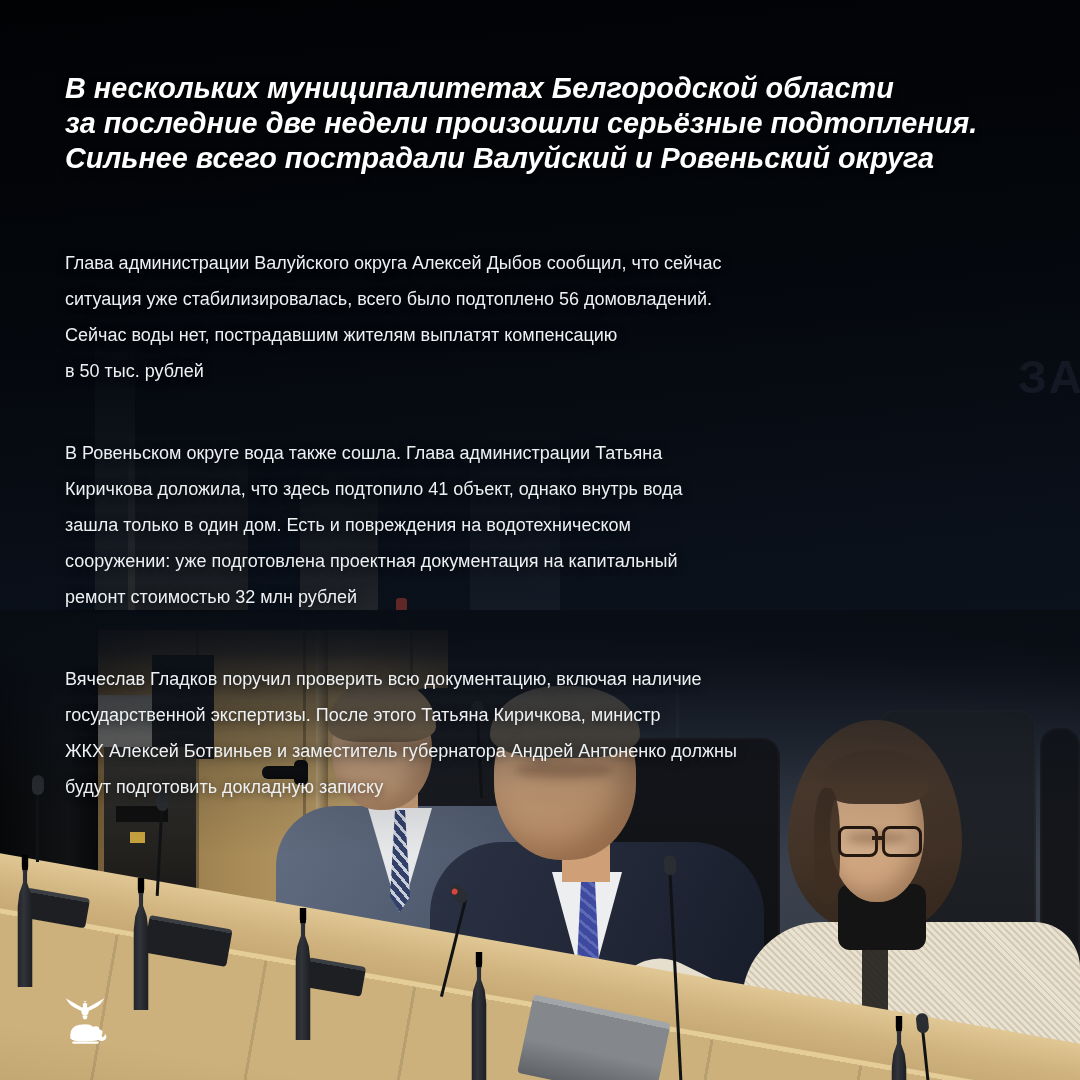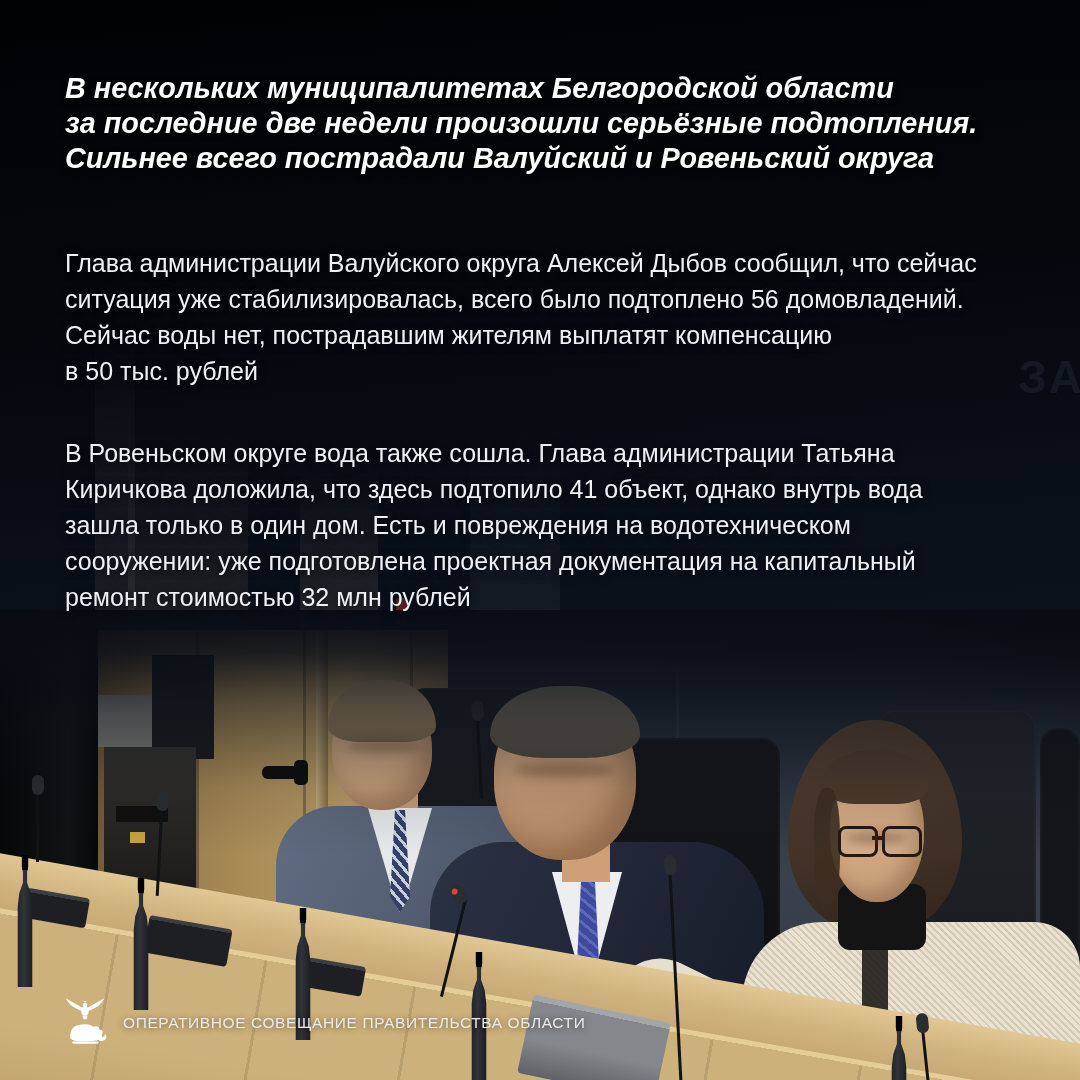--- a/index.html
+++ b/index.html
@@ -5,21 +5,21 @@
   html,body{margin:0;padding:0;background:#000;}
   .card{position:relative;width:1080px;height:1080px;overflow:hidden;
     font-family:"Liberation Sans","DejaVu Sans",sans-serif;
     background:linear-gradient(175deg,#010204 0%,#04070c 28%,#0a101a 52%,#0d1520 72%,#0e1622 100%);}
   
   .headline{position:absolute;left:65px;top:70px;width:1010px;color:#ffffff;
     font-weight:bold;font-style:italic;font-size:30px;line-height:35px;
     white-space:pre-line;transform:scaleX(0.96);transform-origin:left top;
     text-shadow:0 2px 6px rgba(0,0,0,.8);z-index:6;}
   .body-text{position:absolute;left:65px;top:209px;width:1000px;color:#eef1f4;
-    font-size:25px;line-height:36px;white-space:pre-line;z-index:6;
+    font-size:18px;line-height:36px;white-space:pre-line;z-index:6;
     text-shadow:0 1px 8px rgba(0,0,0,.65);}
   .body-text p{margin:0 0 10px 0;}
   .watermark{position:absolute;left:1018px;top:350px;font-size:46px;font-weight:bold;
     color:rgba(140,170,210,0.09);letter-spacing:2px;z-index:1;}
   
   .streak{position:absolute;z-index:1;}
   .streak.s1{left:95px;top:330px;width:40px;height:300px;
     background:linear-gradient(180deg,transparent,rgba(150,160,175,.05) 40%,rgba(170,160,140,.10));}
   .streak.s2{left:128px;top:430px;width:120px;height:210px;
     background:linear-gradient(180deg,transparent,rgba(160,140,105,.07) 50%,rgba(170,145,105,.14));}
@@ -169,20 +169,24 @@
   <div class="body-text">
     <p>Глава администрации Валуйского округа Алексей Дыбов сообщил, что сейчас
 ситуация уже стабилизировалась, всего было подтоплено 56 домовладений.
 Сейчас воды нет, пострадавшим жителям выплатят компенсацию
 в 50 тыс. рублей</p>
     <p>В Ровеньском округе вода также сошла. Глава администрации Татьяна
 Киричкова доложила, что здесь подтопило 41 объект, однако внутрь вода
 зашла только в один дом. Есть и повреждения на водотехническом
 сооружении: уже подготовлена проектная документация на капитальный
 ремонт стоимостью 32 млн рублей</p>
+    <p>Вячеслав Гладков поручил проверить всю документацию, включая наличие
+государственной экспертизы. После этого Татьяна Киричкова, министр
+ЖКХ Алексей Ботвиньев и заместитель губернатора Андрей Антоненко должны
+будут подготовить докладную записку</p>
   </div>
 
   <div class="watermark">ЗАС</div>
 
   <div class="streak s1"></div>
   <div class="streak s2"></div>
   <div class="streak s3"></div>
   <div class="streak s4"></div>
   <div class="red-led"></div>
 
@@ -277,16 +281,15 @@
         <ellipse cx="50" cy="34" rx="8" ry="11"></ellipse>
         <circle cx="50" cy="21" r="5"></circle>
         <path d="M50 16 L54 11 L50 13 L46 11 Z"></path>
         <path d="M44 44 L56 44 L53 52 L47 52 Z"></path>
 
         <path d="M18 86 Q18 68 38 64 Q58 60 68 68 Q80 64 82 74 Q92 76 86 86 Q92 94 80 97 Q70 100 46 100 Q24 100 18 93 Z"></path>
         <path d="M82 92 Q94 92 93 84 Q99 88 95 95 Q90 101 80 98 Z"></path>
         <rect x="22" y="100" width="58" height="5" rx="2.5"></rect>
       </g>
     </svg>
-    <span class="footer-caption">ОПЕРАТИВНОЕ СОВЕЩАНИЕ ПРАВИТЕЛЬСТВА ОБЛАСТИ</span>
   </div>
 
 </div>
 
 </body></html>

